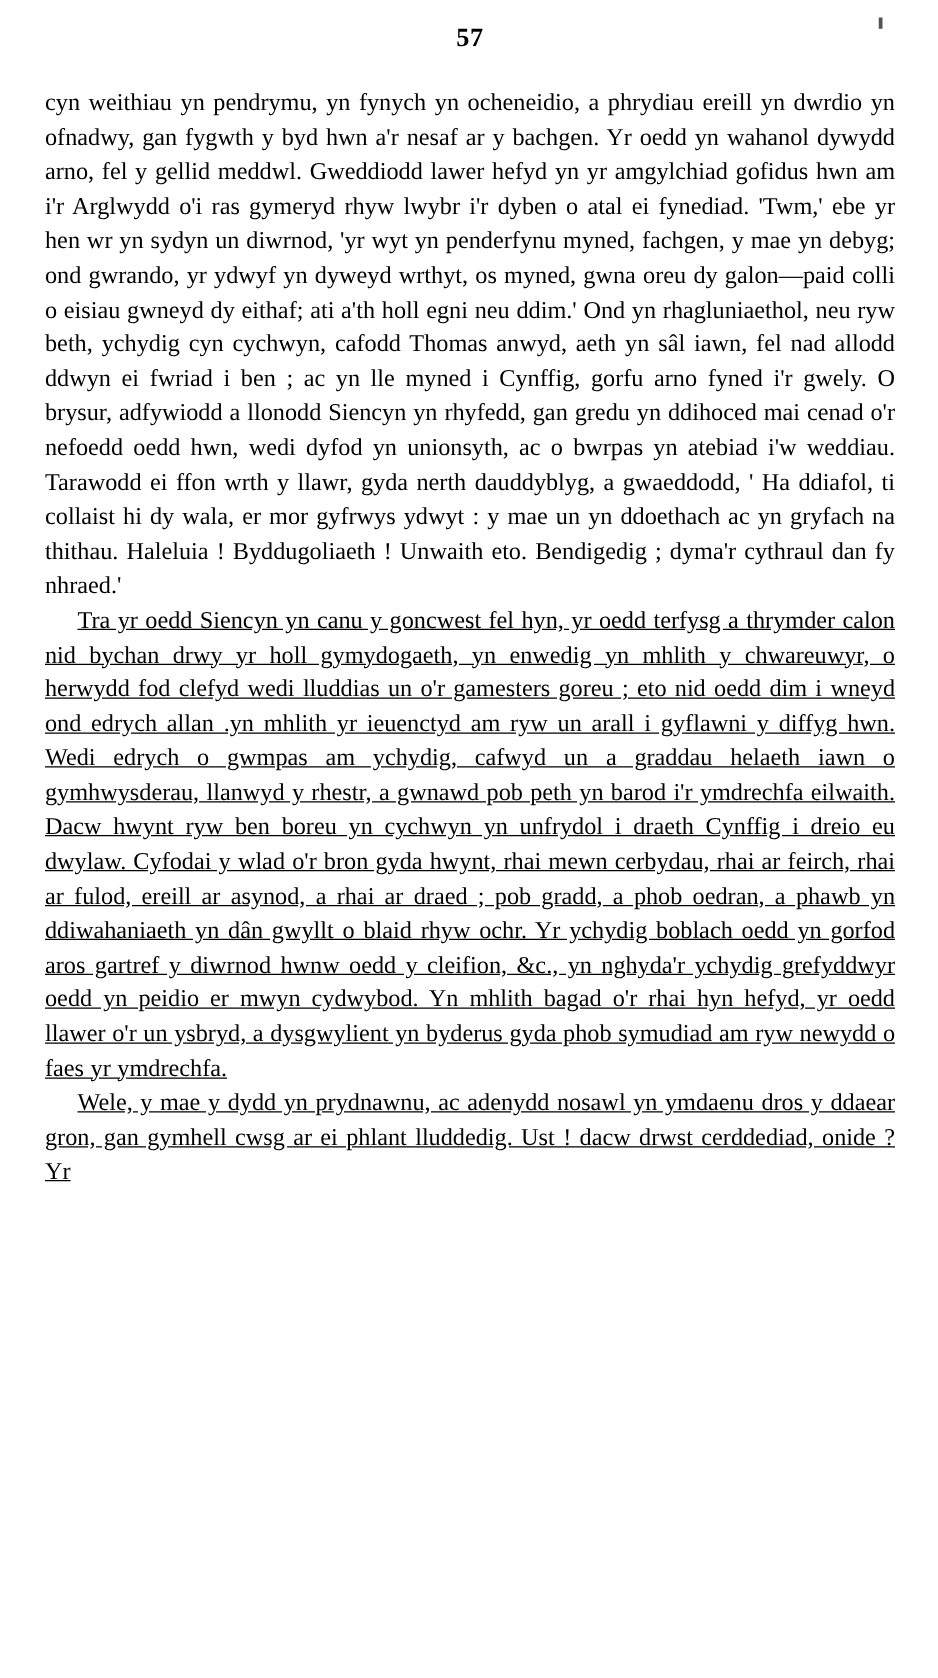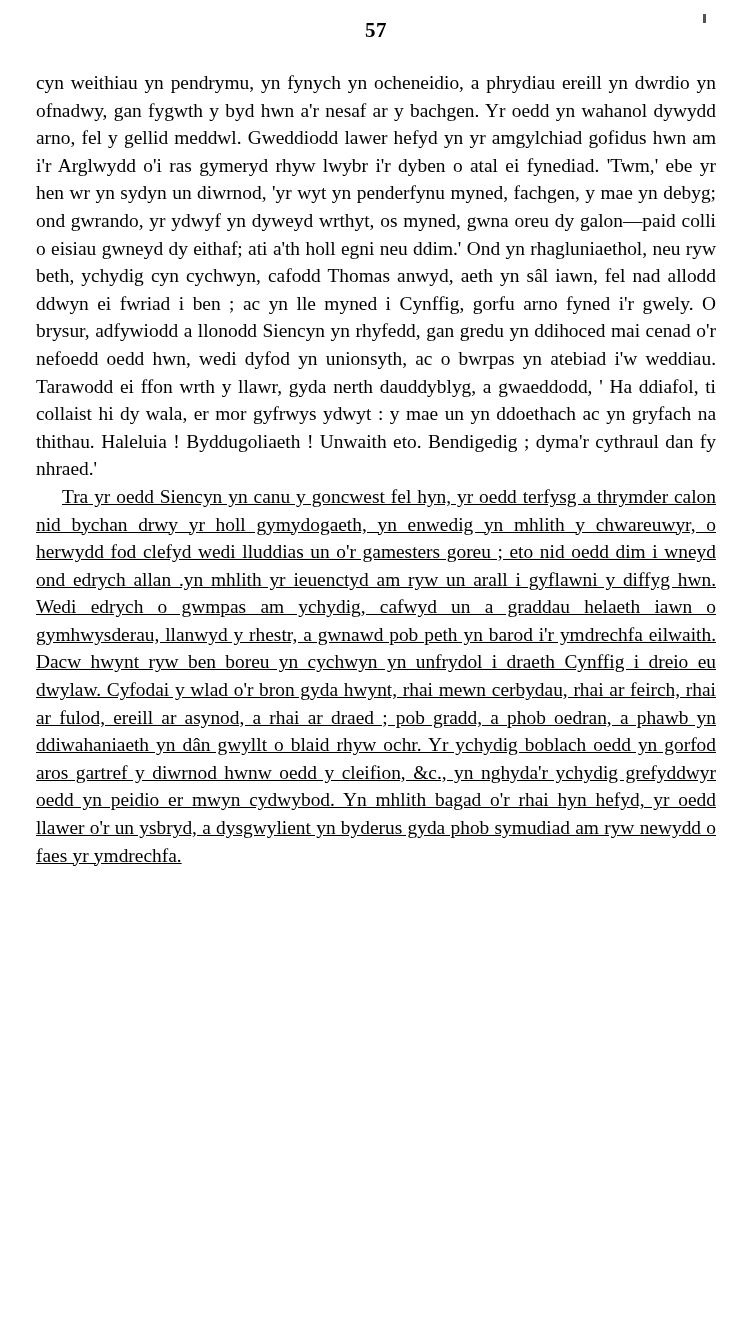--- a/index.html
+++ b/index.html
@@ -61,14 +61,15 @@
 </style>
 </head>
 <body>
 
 <div class="page">
   <div class="corner-mark"></div>
   <div class="page-number">57</div>
   <div class="body-text">
     <p class="">cyn weithiau yn pendrymu, yn fynych yn ocheneidio, a phrydiau ereill yn dwrdio yn ofnadwy, gan fygwth y byd hwn a'r nesaf ar y bachgen.   Yr oedd yn wahanol dywydd arno, fel y gellid meddwl.   Gweddiodd lawer hefyd yn yr amgylchiad gofidus hwn am i'r Arglwydd o'i ras gymeryd rhyw lwybr i'r dyben o atal ei fynediad.  'Twm,' ebe yr hen wr yn sydyn un diwrnod, 'yr wyt yn penderfynu myned, fachgen, y mae yn debyg;  ond gwrando, yr ydwyf yn dyweyd wrthyt, os myned, gwna oreu dy galon—paid colli o eisiau gwneyd dy eithaf; ati a'th holl egni neu ddim.'  Ond yn rhagluniaethol, neu ryw beth, ychydig cyn cychwyn, cafodd Thomas anwyd, aeth yn sâl iawn, fel nad allodd ddwyn ei fwriad i ben ; ac yn lle myned i Cynffig, gorfu arno fyned i'r gwely.   O brysur, adfywiodd a llonodd Siencyn yn rhyfedd, gan gredu yn ddihoced mai cenad o'r nefoedd oedd hwn, wedi dyfod yn unionsyth, ac o bwrpas yn atebiad i'w weddiau.   Tarawodd ei ffon wrth y llawr, gyda nerth dauddyblyg, a gwaeddodd, ' Ha ddiafol, ti collaist hi dy wala, er mor gyfrwys ydwyt : y mae un yn ddoethach ac yn gryfach na thithau.   Haleluia !  Byddugoliaeth !  Unwaith eto.  Bendigedig ;  dyma'r cythraul dan fy nhraed.'</p>
     <p class="indent">Tra yr oedd Siencyn yn canu y goncwest fel hyn, yr oedd terfysg a thrymder calon nid bychan drwy yr holl gymydogaeth, yn enwedig yn mhlith y chwareuwyr, o herwydd fod clefyd wedi lluddias un o'r gamesters goreu ; eto nid oedd dim i wneyd ond edrych allan .yn mhlith yr ieuenctyd am ryw un arall i gyflawni y diffyg hwn. Wedi edrych o gwmpas am ychydig, cafwyd un a graddau helaeth iawn o gymhwysderau, llanwyd y rhestr, a gwnawd pob peth yn barod i'r ymdrechfa eilwaith.   Dacw hwynt ryw ben boreu yn cychwyn yn unfrydol i draeth Cynffig i dreio eu dwylaw.  Cyfodai y wlad o'r bron gyda hwynt, rhai mewn cerbydau, rhai ar feirch, rhai ar fulod, ereill ar asynod, a rhai ar draed ; pob gradd, a phob oedran, a phawb yn ddiwahaniaeth yn dân gwyllt o blaid rhyw ochr.   Yr ychydig boblach oedd yn gorfod aros gartref y diwrnod hwnw oedd y cleifion, &amp;c., yn nghyda'r ychydig grefyddwyr oedd yn peidio er mwyn cydwybod.   Yn mhlith bagad o'r rhai hyn hefyd, yr oedd llawer o'r un ysbryd, a dysgwylient yn byderus gyda phob symudiad am ryw newydd o faes yr ymdrechfa.</p>
+    <p class="indent">Wele, y mae y dydd yn prydnawnu, ac adenydd nosawl yn ymdaenu dros y ddaear gron, gan gymhell cwsg ar ei phlant lluddedig.   Ust ! dacw drwst cerddediad, onide ? Yr</p>
   </div>
 </div>
 
 </body></html>

